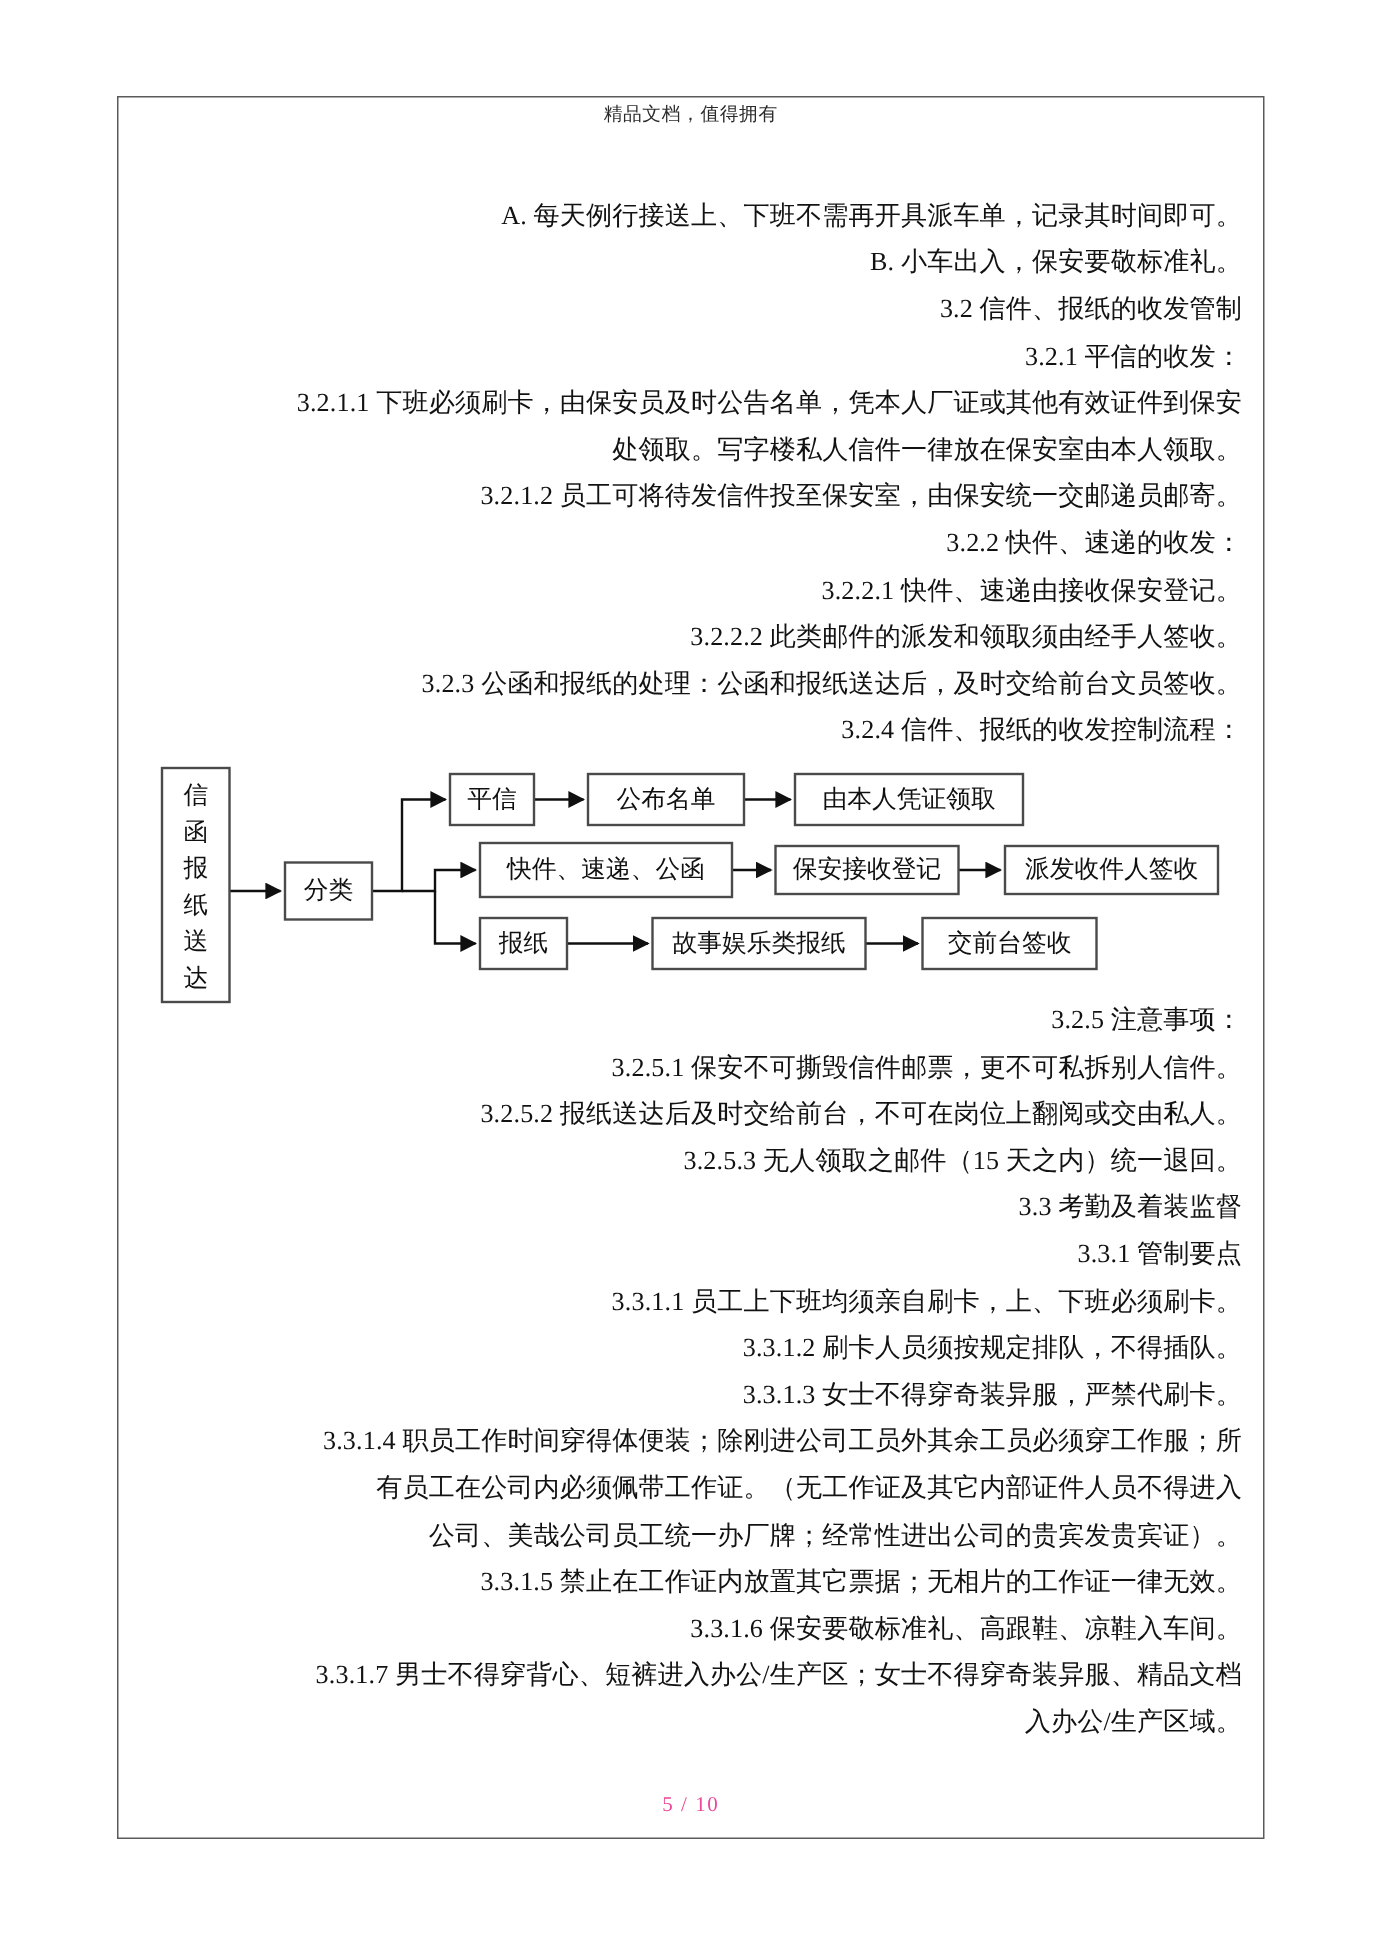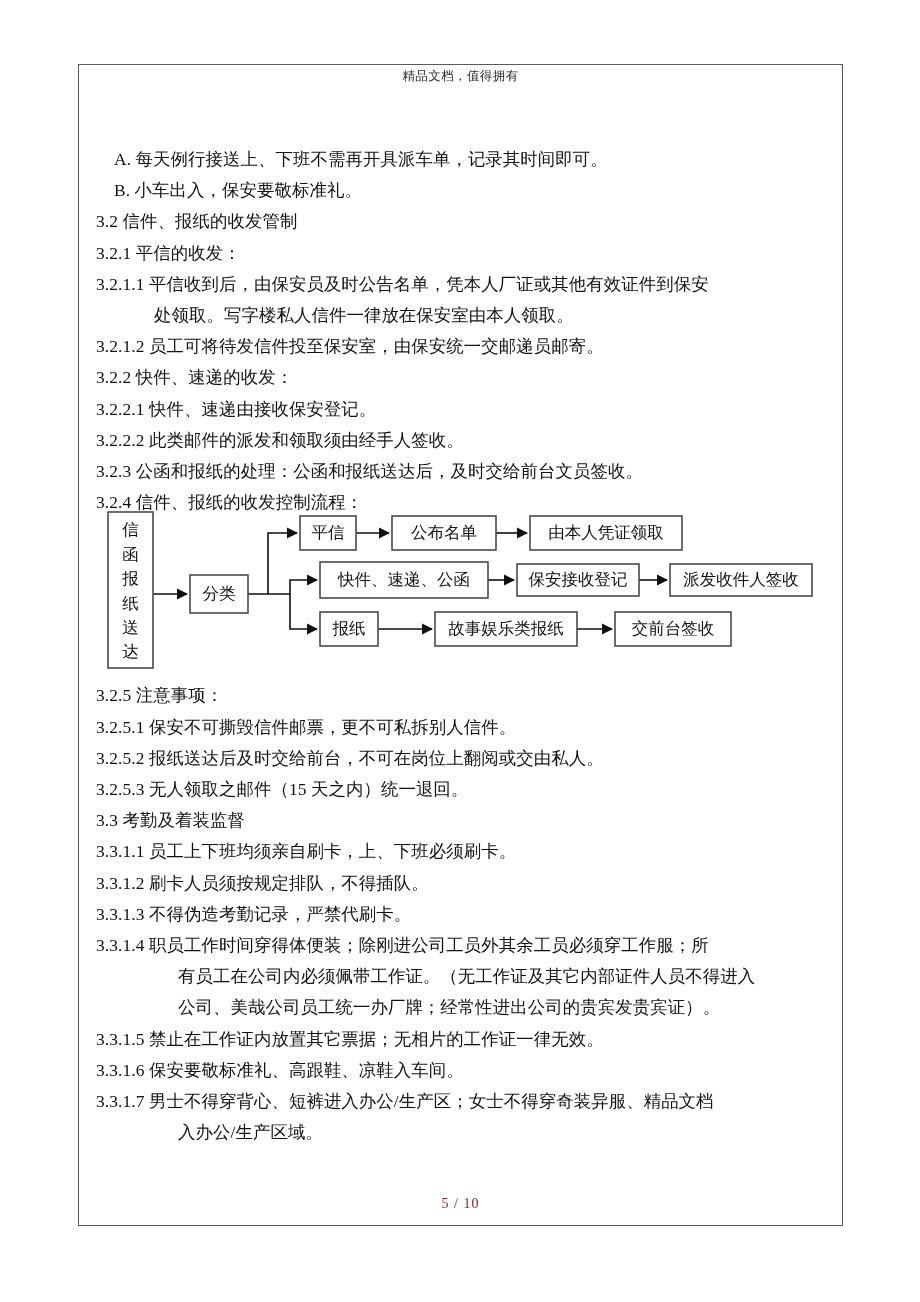--- a/index.html
+++ b/index.html
@@ -39,22 +39,23 @@
     font-size: 12.5px;
     letter-spacing: 0.4px;
     color: #2b2b2b;
     font-family: Liberation Serif, serif;
   }
 
   
   #content {
     position: absolute;
     left: 96px;
-    top: 144px;
+    top: 128px;
     width: 732px;
+    text-align: right;
   }
 
   .line {
     font-size: 17.4px;
     line-height: 31.2px;
     white-space: pre;
     color: #121212;
     letter-spacing: 0.1px;
   }
   .lvl-a   { padding-left: 18px; }   
@@ -96,56 +97,57 @@
   }
 
   
   #doc-footer {
     position: absolute;
     left: 78px;
     top: 1196px;
     width: 765px;
     text-align: center;
     font-size: 14px;
-    color: #7f1d1d;
+    color: #ec4899;
     letter-spacing: 1px;
   }
 </style>
 </head>
 <body>
 
 <div id="page-frame"></div>
 
 <div id="doc-header">精品文档，值得拥有</div>
 
 <div id="content">
   <div id="lines-before">
       <div class="line lvl-a">A. 每天例行接送上、下班不需再开具派车单，记录其时间即可。</div>
       <div class="line lvl-a">B. 小车出入，保安要敬标准礼。</div>
       <div class="line lvl-0">3.2 信件、报纸的收发管制</div>
       <div class="line lvl-0">3.2.1 平信的收发：</div>
-      <div class="line lvl-0">3.2.1.1 平信收到后，由保安员及时公告名单，凭本人厂证或其他有效证件到保安</div>
+      <div class="line lvl-0">3.2.1.1 下班必须刷卡，由保安员及时公告名单，凭本人厂证或其他有效证件到保安</div>
       <div class="line ind-1">处领取。写字楼私人信件一律放在保安室由本人领取。</div>
       <div class="line lvl-0">3.2.1.2 员工可将待发信件投至保安室，由保安统一交邮递员邮寄。</div>
       <div class="line lvl-0">3.2.2 快件、速递的收发：</div>
       <div class="line lvl-0">3.2.2.1 快件、速递由接收保安登记。</div>
       <div class="line lvl-0">3.2.2.2 此类邮件的派发和领取须由经手人签收。</div>
       <div class="line lvl-0">3.2.3 公函和报纸的处理：公函和报纸送达后，及时交给前台文员签收。</div>
       <div class="line lvl-0">3.2.4 信件、报纸的收发控制流程：</div>
     </div>
   <div id="chart-spacer" style="height:162px;"></div>
   <div id="lines-after">
       <div class="line lvl-0">3.2.5 注意事项：</div>
       <div class="line lvl-0">3.2.5.1 保安不可撕毁信件邮票，更不可私拆别人信件。</div>
       <div class="line lvl-0">3.2.5.2 报纸送达后及时交给前台，不可在岗位上翻阅或交由私人。</div>
       <div class="line lvl-0">3.2.5.3 无人领取之邮件（15 天之内）统一退回。</div>
       <div class="line lvl-0">3.3 考勤及着装监督</div>
+      <div class="line lvl-0">3.3.1 管制要点</div>
       <div class="line lvl-0">3.3.1.1 员工上下班均须亲自刷卡，上、下班必须刷卡。</div>
       <div class="line lvl-0">3.3.1.2 刷卡人员须按规定排队，不得插队。</div>
-      <div class="line lvl-0">3.3.1.3 不得伪造考勤记录，严禁代刷卡。</div>
+      <div class="line lvl-0">3.3.1.3 女士不得穿奇装异服，严禁代刷卡。</div>
       <div class="line lvl-0">3.3.1.4 职员工作时间穿得体便装；除刚进公司工员外其余工员必须穿工作服；所</div>
       <div class="line ind-3">有员工在公司内必须佩带工作证。（无工作证及其它内部证件人员不得进入</div>
       <div class="line ind-3">公司、美哉公司员工统一办厂牌；经常性进出公司的贵宾发贵宾证）。</div>
       <div class="line lvl-0">3.3.1.5 禁止在工作证内放置其它票据；无相片的工作证一律无效。</div>
       <div class="line lvl-0">3.3.1.6 保安要敬标准礼、高跟鞋、凉鞋入车间。</div>
       <div class="line lvl-0">3.3.1.7 男士不得穿背心、短裤进入办公/生产区；女士不得穿奇装异服、精品文档</div>
       <div class="line ind-3">入办公/生产区域。</div>
     </div>
 </div>
 

